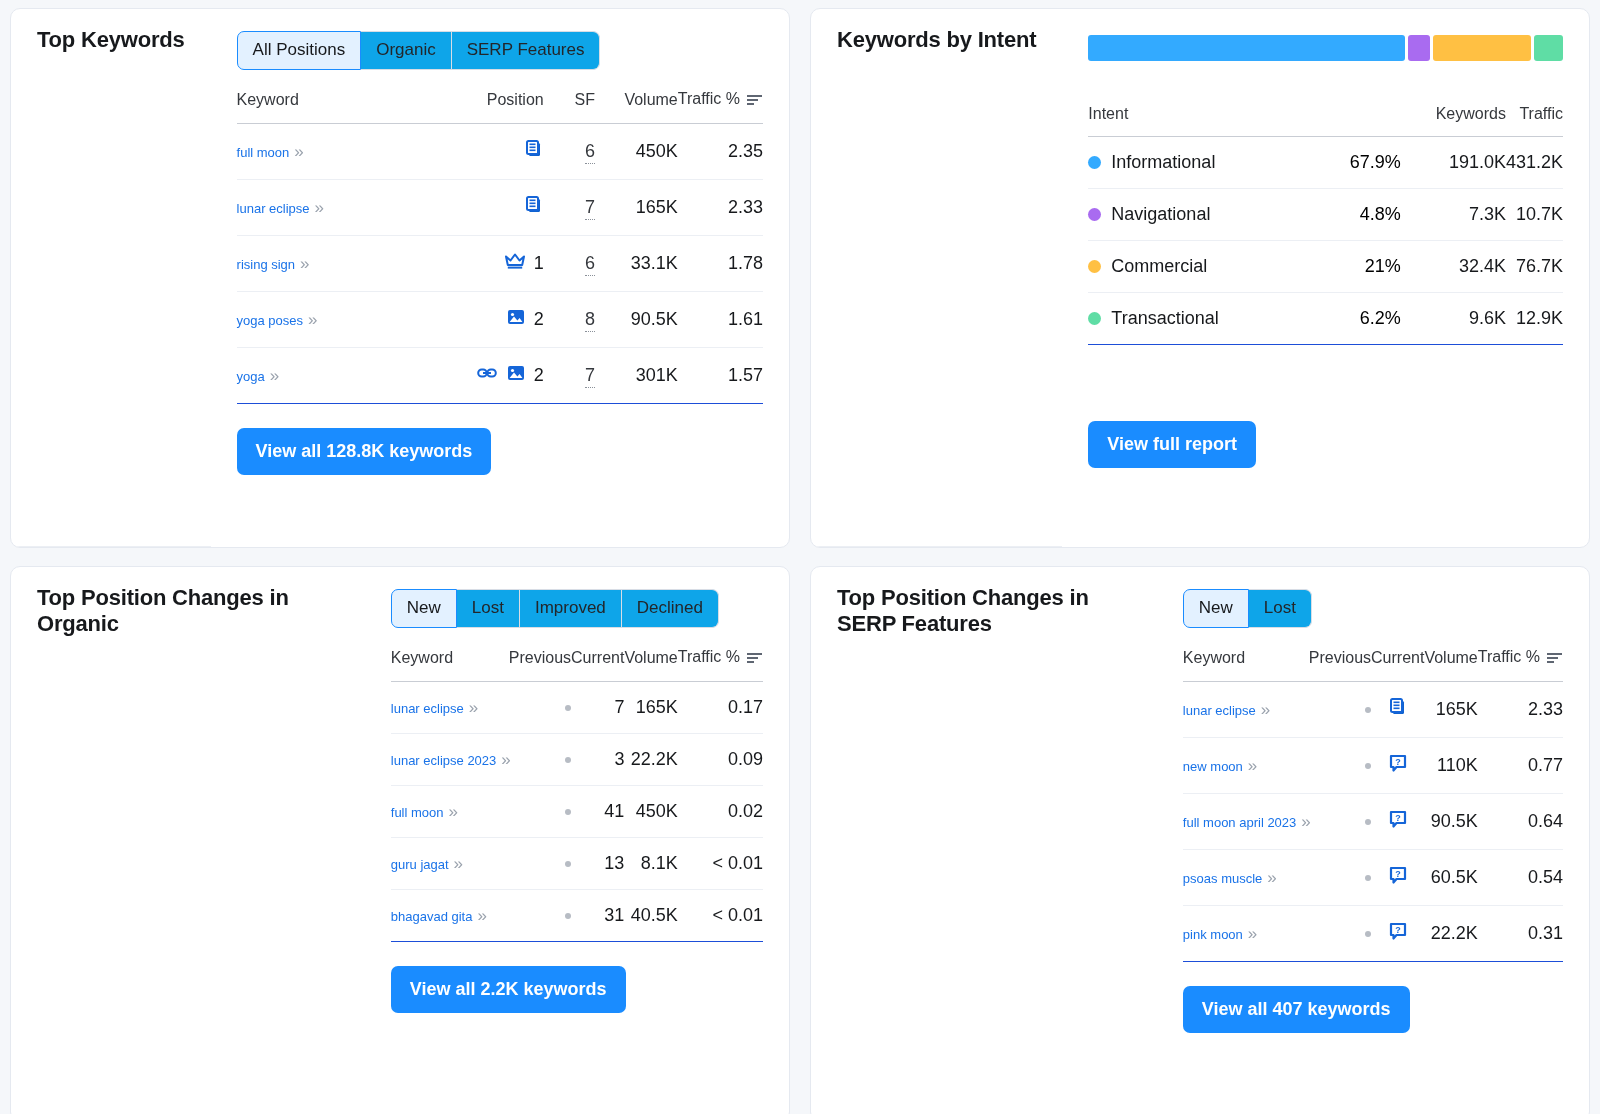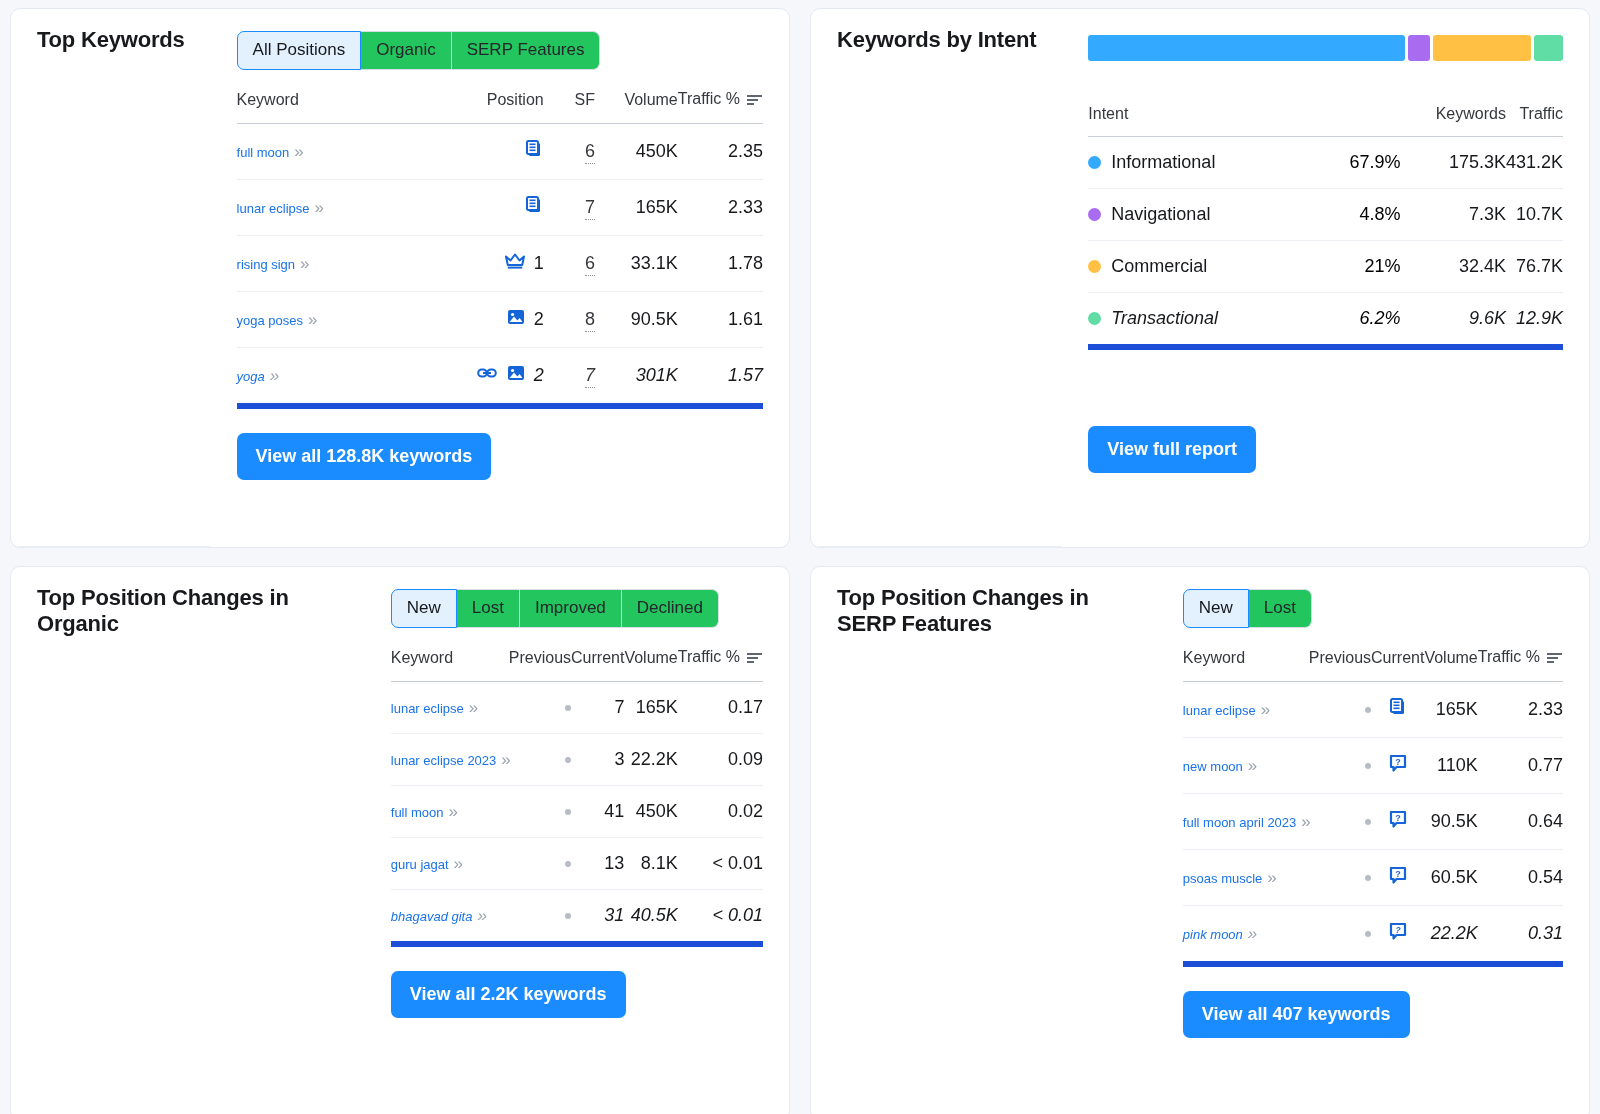--- a/index.html
+++ b/index.html
@@ -41,21 +41,21 @@
   
   .pill-group {
     display: inline-flex;
     margin: 22px 0 14px 0;
     border-radius: 7px;
     align-self: flex-start;
   }
   .pill {
     font-size: 17px;
     color: #23262a;
-    background: #22c55e;
+    background: #0ea5e9;
     border: 1px solid #d8dde5;
     padding: 8px 15px 9px 15px;
     cursor: pointer;
     white-space: nowrap;
     line-height: 1.15;
   }
   .pill + .pill { border-left: none; }
   .pill:first-child { border-radius: 7px 0 0 7px; }
   .pill:last-child { border-radius: 0 7px 7px 0; }
   .pill.active {
@@ -79,21 +79,21 @@
   }
   thead th.left { text-align: left; }
   tbody td {
     font-size: 18px;
     color: #17191c;
     padding: 15px 0 15px 0;
     text-align: right;
     border-bottom: 1px solid #eceff4;
     white-space: nowrap;
   }
-  tbody tr:last-child td { border-bottom: 6px solid #1d4ed8; font-style: italic; }
+  tbody tr:last-child td { border-bottom: 1px solid #1d4ed8; }
   tbody td.left { text-align: left; }
 
   .kw-link {
     color: #1a73e8;
     font-size: 13px;
     text-decoration: none;
     cursor: pointer;
   }
   .chev {
     color: #9aa2ad;
@@ -297,21 +297,21 @@
             <th class="left" style="width:330px">Intent</th>
             <th style="width:150px"></th>
             <th style="width:150px">Keywords</th>
             <th>Traffic</th>
           </tr>
         </thead>
         <tbody>
           <tr>
             <td class="left"><span class="legend-dot" style="background:#33aaff"></span><span>Informational</span></td>
             <td class="pct">67.9%</td>
-            <td>175.3K</td>
+            <td>191.0K</td>
             <td>431.2K</td>
           </tr>
           <tr>
             <td class="left"><span class="legend-dot" style="background:#a96bf0"></span><span>Navigational</span></td>
             <td class="pct">4.8%</td>
             <td>7.3K</td>
             <td>10.7K</td>
           </tr>
           <tr>
             <td class="left"><span class="legend-dot" style="background:#ffc043"></span><span>Commercial</span></td>

